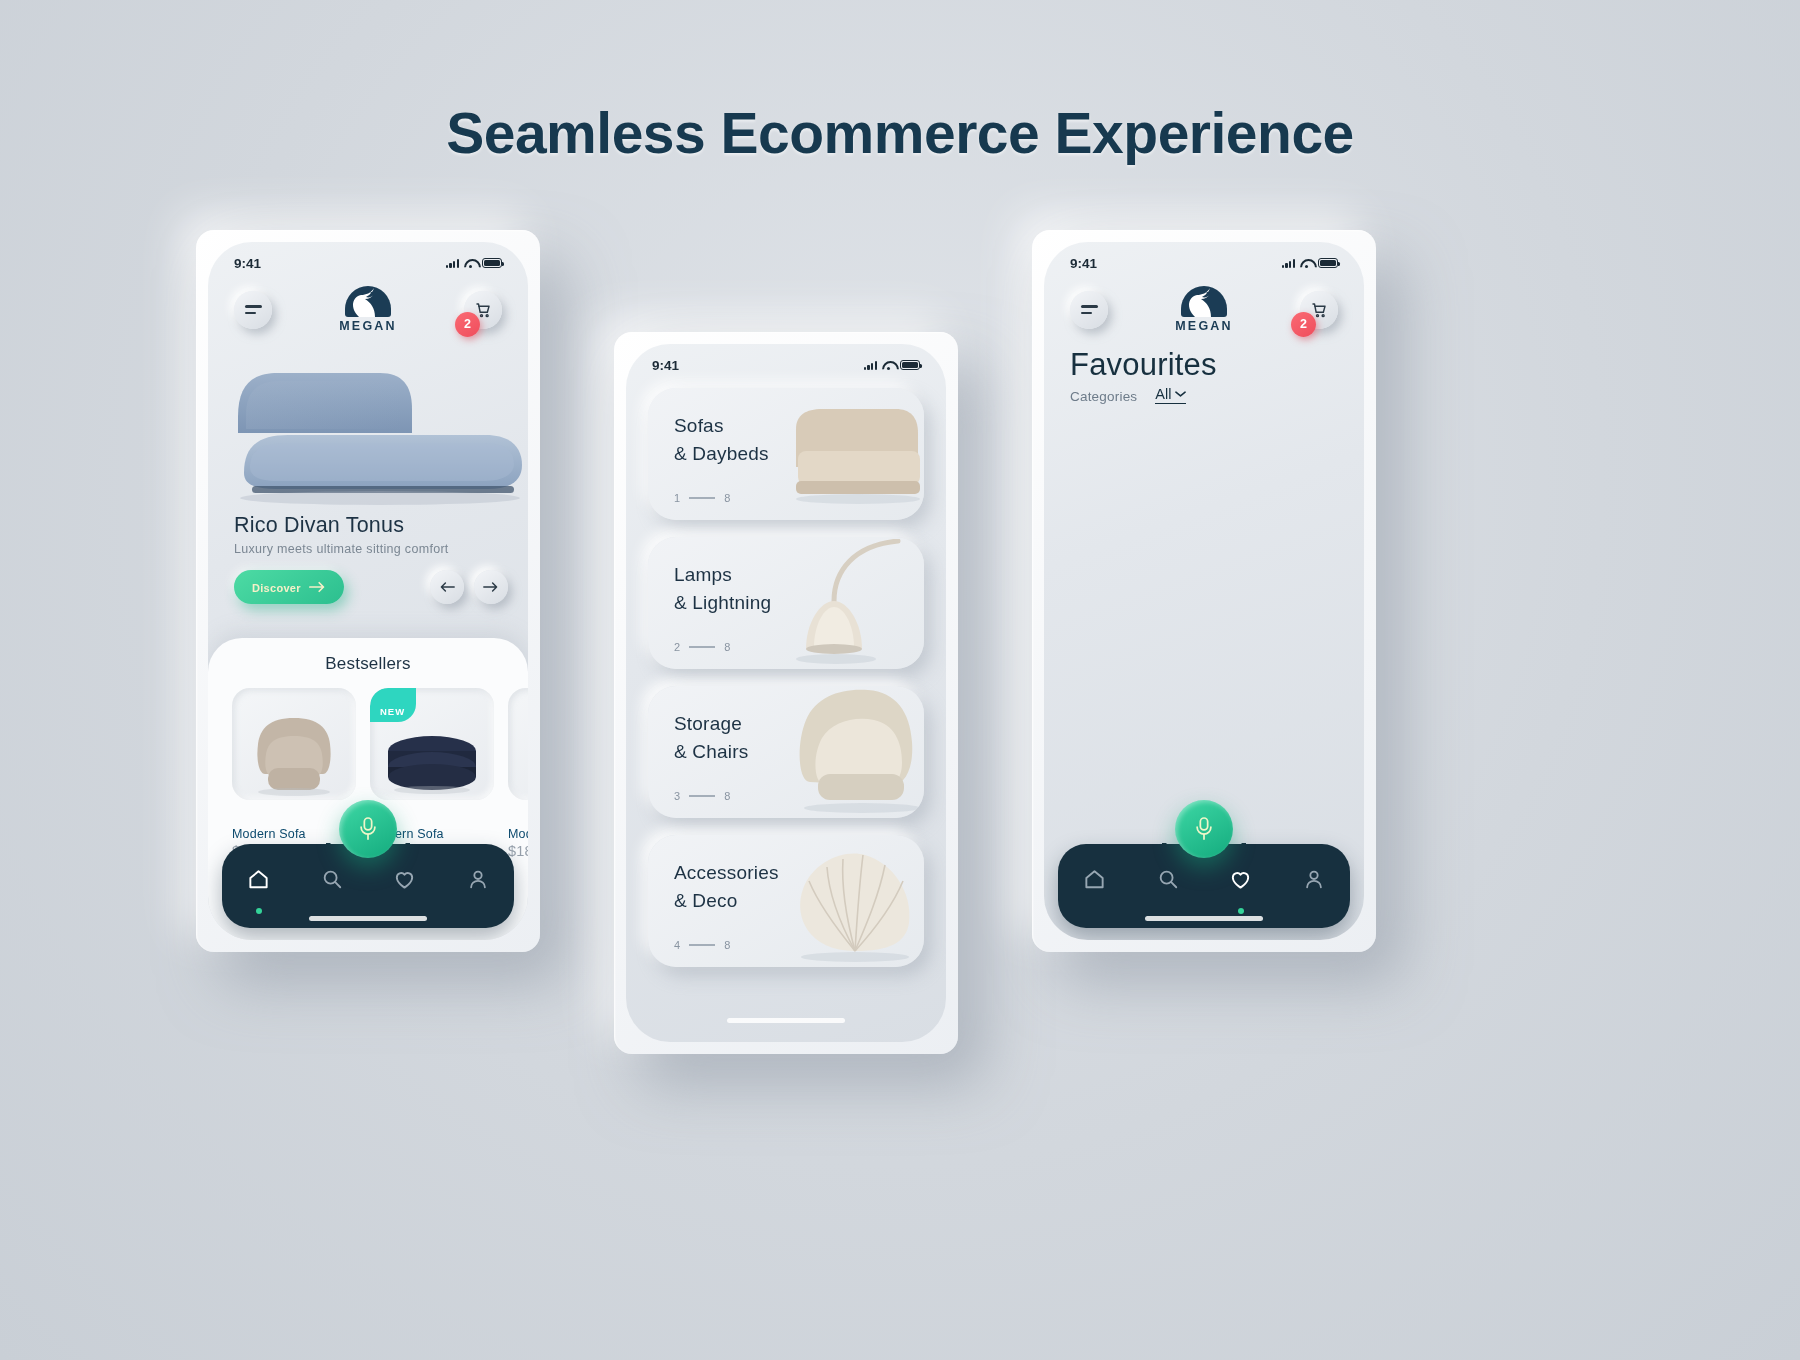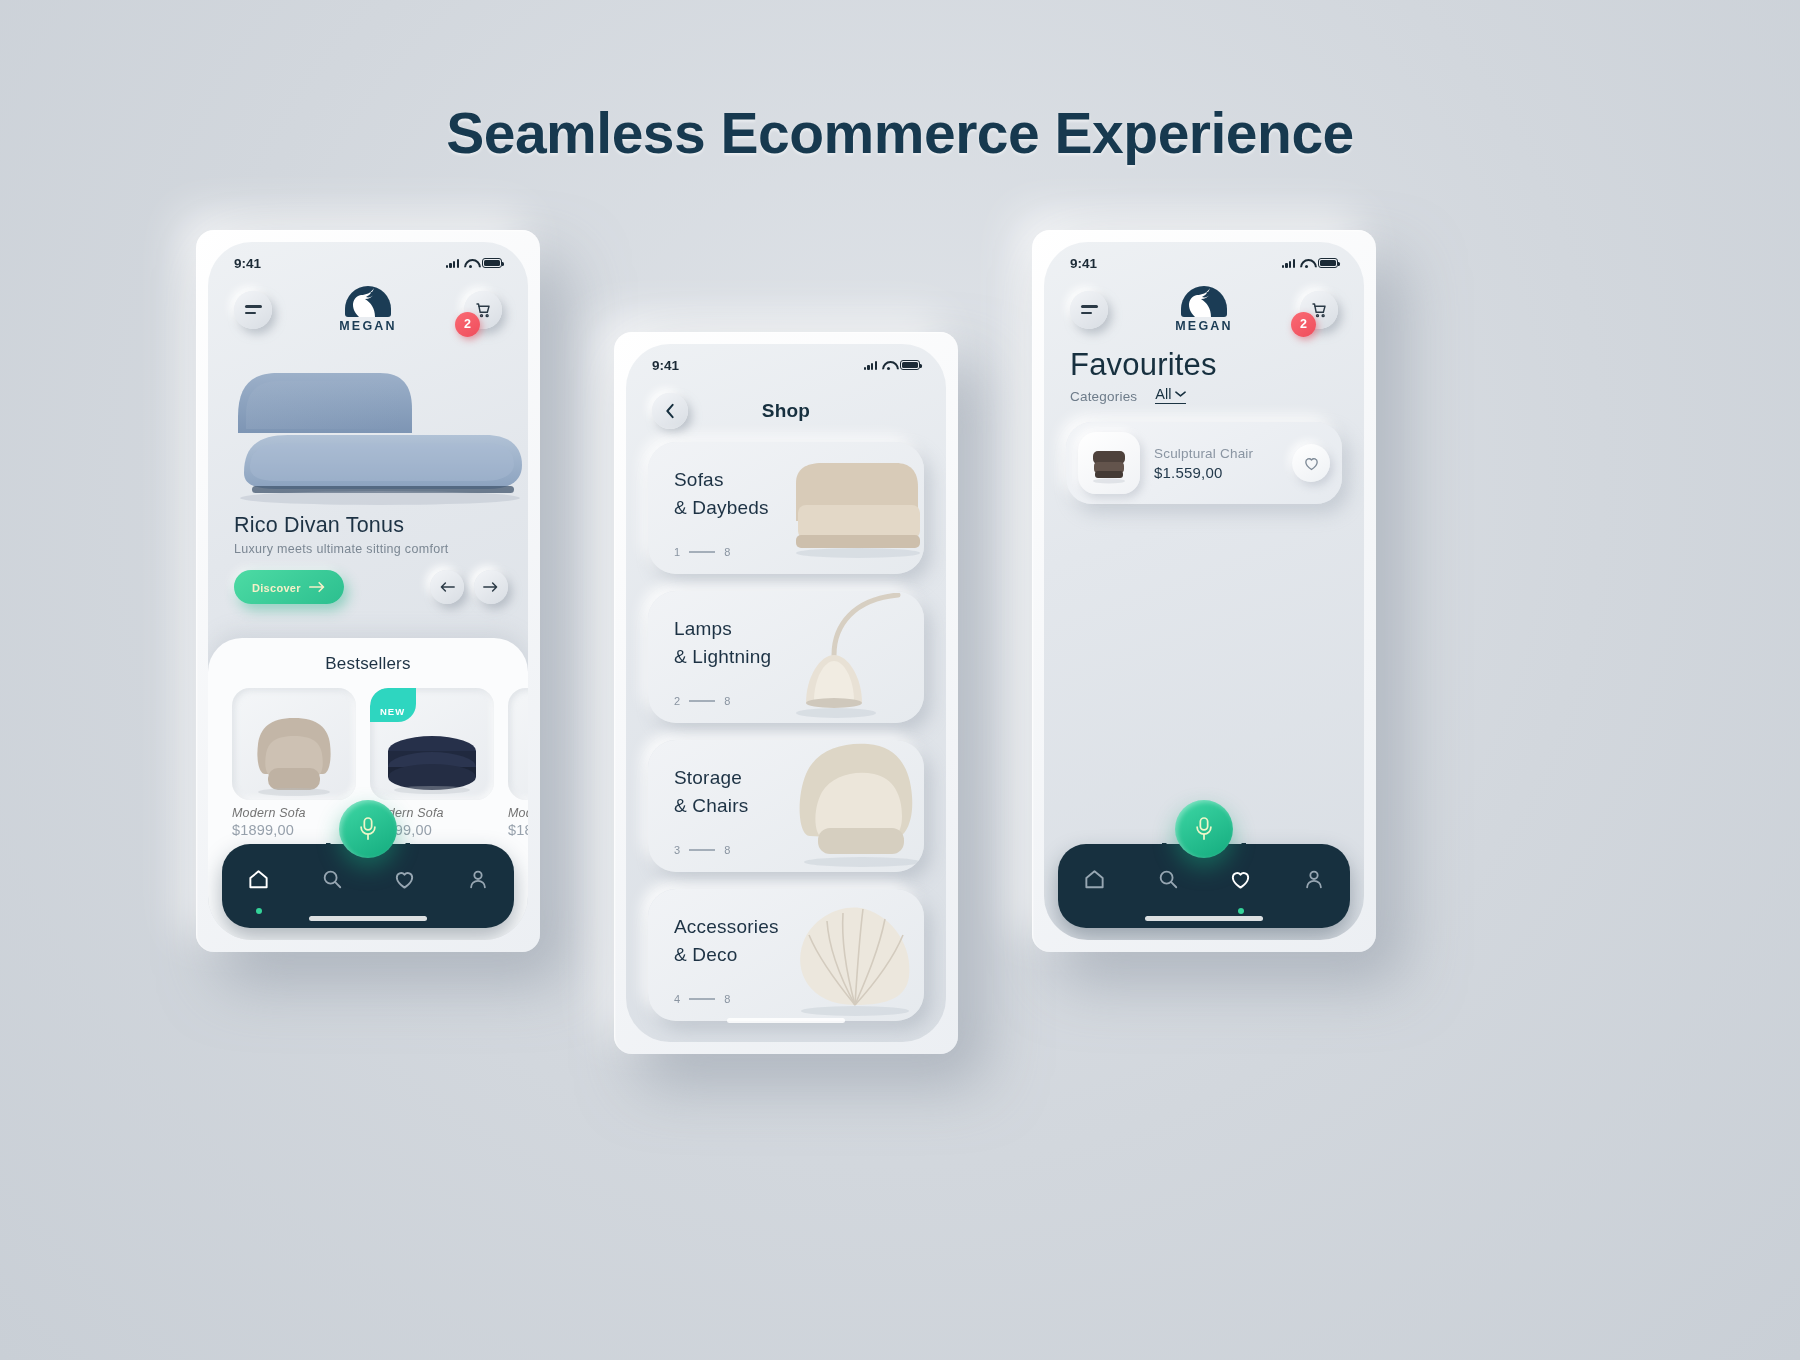--- a/index.html
+++ b/index.html
@@ -173,21 +173,21 @@
                 inset -2px -2px 6px rgba(255,255,255,0.9);
     position: relative; overflow: hidden;
   }
   .new-tag {
     position: absolute; left: 0; top: 0; z-index: 3;
     background: #2ed6c0; color: #fff;
     font-size: 9.5px; font-weight: bold; letter-spacing: 1px;
     padding: 18px 11px 5px 10px;
     border-radius: 18px 0 18px 0;
   }
-  .bs-name { font-size: 12.5px; color: #737373; margin-top: 6px; letter-spacing:.2px;font-style:italic;}
+  .bs-name { font-size: 12.5px; color: #0c4a6e; margin-top: 27px; letter-spacing:.2px;}
   .bs-price { font-size: 14.5px; color: #97a1ac; margin-top: 2px; letter-spacing:.2px;}
 
   
   .navbar {
     position: absolute; left: 14px; right: 14px; bottom: 12px; height: 84px;
     background: #17303f; border-radius: 28px;
     display: flex; align-items: center; justify-content: space-around;
     padding-bottom: 14px;
     box-shadow: 0 10px 22px rgba(30,50,66,0.35);
   }
@@ -488,28 +488,20 @@
             <i></i>
             <i></i>
           </span>
         <span class="wifi"></span>
         <span class="batt">
             <span></span>
           </span>
       </span>
     </div>
 
-    <div class="shop-head">
-      <div class="neu-circle back-btn">
-        <svg width="12" height="16" viewBox="0 0 12 18" fill="none" stroke="#17303f" stroke-width="2.2" stroke-linecap="round" stroke-linejoin="round">
-            <path d="M9 2 3 9l6 7"></path>
-          </svg>
-      </div>
-      <div class="shop-title">Shop</div>
-    </div>
 
     <div class="cat-list">
 
       <div class="cat-card">
         <div class="cat-name">Sofas</div>
         <div class="cat-name">&amp; Daybeds</div>
         <div class="cat-page">
           <span>1</span>
           <span class="dash"></span>
           <span>8</span>
@@ -635,39 +627,20 @@
         <span>All</span>
         <svg width="11" height="8" viewBox="0 0 12 8" fill="none" stroke="#17303f" stroke-width="1.7" stroke-linecap="round" stroke-linejoin="round">
             <path d="M1 2l5 4 5-4"></path>
           </svg>
       </span>
     </div>
 
     <div class="fav-list">
 
 
-      <div class="fav-card">
-        <div class="fav-thumb">
-          <svg width="46" height="44" viewBox="0 0 46 44">
-            <rect x="7" y="10" width="32" height="13" rx="5" fill="#4e423c"></rect>
-            <rect x="8" y="21" width="30" height="11" rx="4" fill="#63544c"></rect>
-            <rect x="9" y="30" width="28" height="7" rx="3" fill="#443a35"></rect>
-            <ellipse cx="23" cy="40" rx="16" ry="2.5" fill="#c3c8cf" opacity=".4"></ellipse>
-          </svg>
-        </div>
-        <div class="fav-meta">
-          <div class="fav-name">Sculptural Chair</div>
-          <div class="fav-price">$1.559,00</div>
-        </div>
-        <div class="fav-heart">
-          <svg width="17" height="17" viewBox="0 0 24 24" fill="none" stroke="#7e8a97" stroke-width="1.9" stroke-linecap="round" stroke-linejoin="round">
-              <path d="M12 20.5s-8-5-8-10.5A4.5 4.5 0 0 1 12 7a4.5 4.5 0 0 1 8 3c0 5.5-8 10.5-8 10.5z"></path>
-            </svg>
-        </div>
-      </div>
 
     </div>
 
     <div class="mic-fab">
       <svg width="22" height="26" viewBox="0 0 24 28" fill="none" stroke="#eef6c8" stroke-width="1.9" stroke-linecap="round" stroke-linejoin="round">
         <rect x="8" y="2" width="8" height="13" rx="4"></rect>
           <path d="M4.5 12a7.5 7.5 0 0 0 15 0"></path>
           <path d="M12 19.5V25"></path>
       </svg>
     </div>

